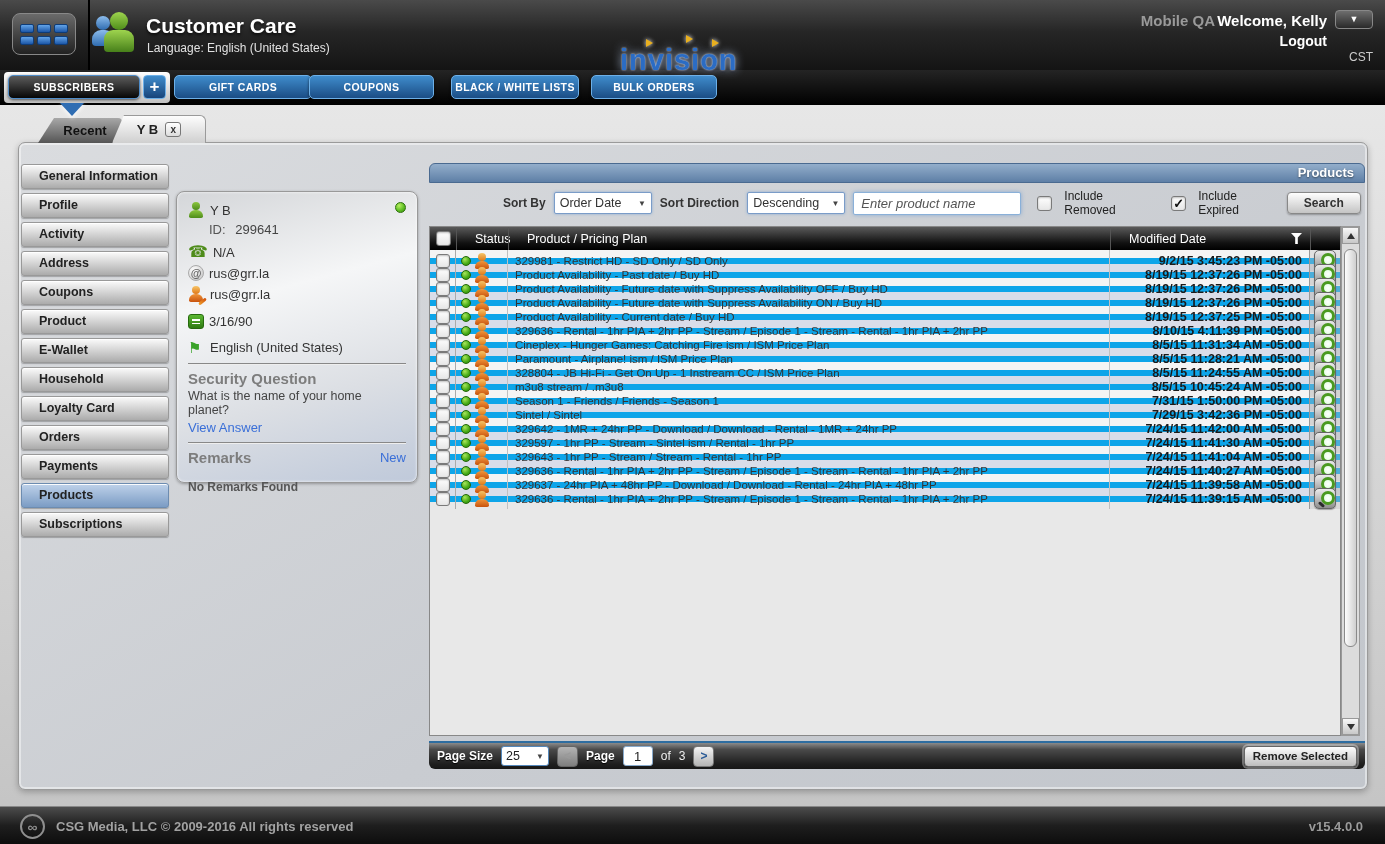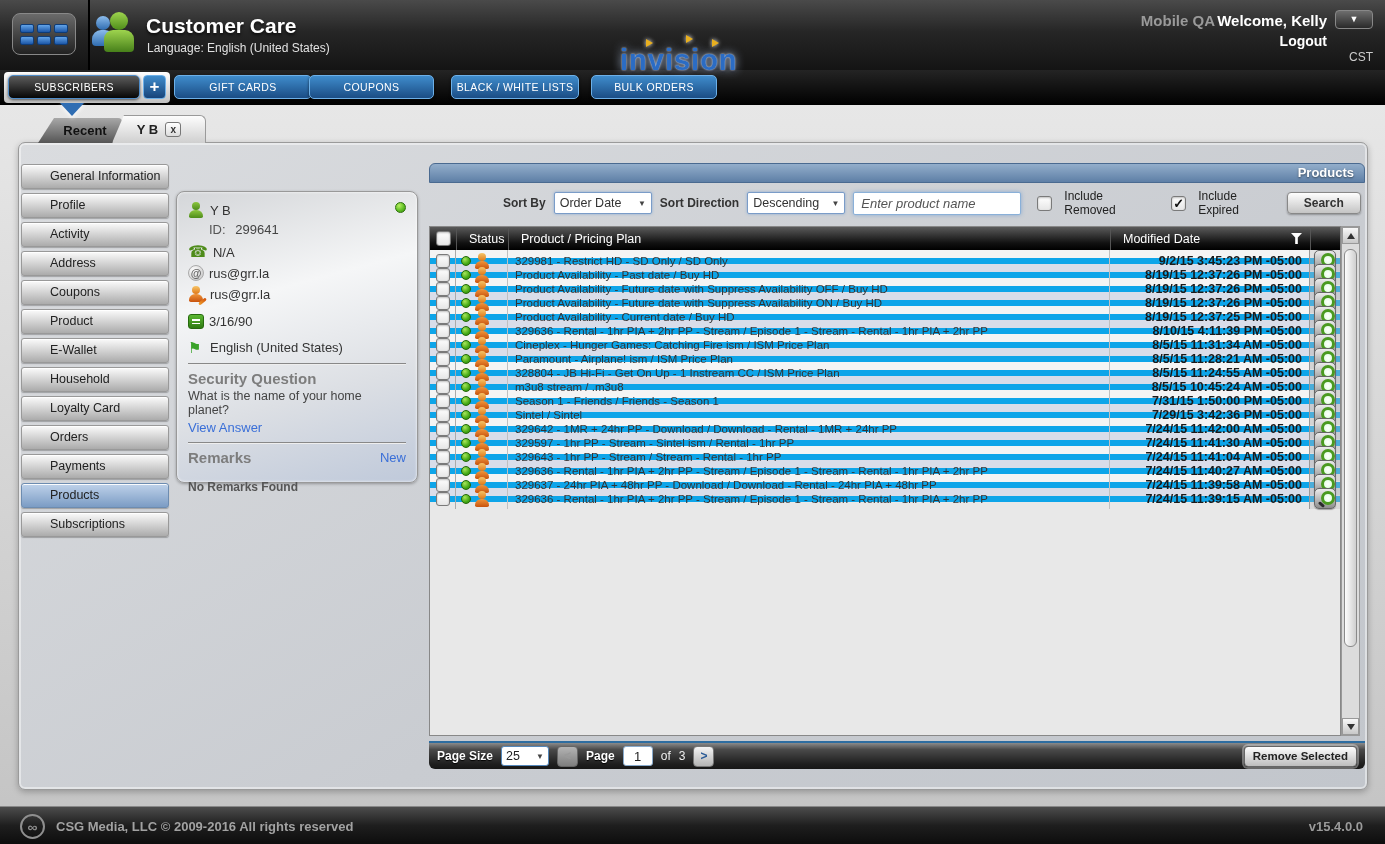--- a/index.html
+++ b/index.html
@@ -39,21 +39,21 @@
   .hdr-logout{position:absolute;right:58px;top:33px;font-size:14px;font-weight:bold;color:#fff;cursor:pointer;}
   .hdr-tz{position:absolute;right:12px;top:50px;font-size:12px;color:#ccc;}
 
   
   .nav-strip{position:absolute;left:0;top:70px;width:100%;height:35px;
     background:linear-gradient(#242424,#000);z-index:4;}
   .active-patch{position:absolute;left:4px;top:72px;width:166px;height:31px;border-radius:4px;
     background:linear-gradient(#ffffff,#c2c2c2);z-index:4;}
   .nav-btn{position:absolute;top:75px;height:24px;border-radius:5px;z-index:6;cursor:pointer;
     background:linear-gradient(#3f8ccc,#1b4d85);border:1px solid #6db0e8;color:#fff;
-    font-size:10.5px;font-weight:normal;letter-spacing:.4px;text-align:center;line-height:22px;
+    font-size:10.5px;font-weight:bold;letter-spacing:.4px;text-align:center;line-height:22px;
     box-shadow:0 1px 3px rgba(0,0,0,.6);}
   .nav-btn.active{background:linear-gradient(#5c5c5c,#060606);border:1px solid #4f8cc8;}
   .nav-sub{left:8px;width:132px;}
   .nav-add{position:absolute;left:143px;top:75px;width:23px;height:24px;border-radius:4px;z-index:6;cursor:pointer;
     background:linear-gradient(#3f8ccc,#17447a);border:1px solid #6db0e8;color:#fff;
     font-size:17px;font-weight:bold;text-align:center;line-height:21px;}
   .nav-gift{left:174px;width:138px;text-align:center;}
   .nav-coupons{left:309px;width:125px;}
   .nav-bwl{left:451px;width:128px;}
   .nav-bulk{left:591px;width:126px;}
@@ -86,21 +86,21 @@
   
   .panel{position:absolute;left:18px;top:142px;width:1350px;height:648px;
     background:linear-gradient(150deg,#dadcdf,#c9ccd1 60%,#c2c6cc);
     border:1px solid #9a9a9a;border-radius:7px;
     box-shadow:inset 0 0 0 2px rgba(255,255,255,.45), 0 2px 6px rgba(0,0,0,.25);}
 
   
   .sidebar{position:absolute;left:2px;top:21px;width:148px;display:flex;flex-direction:column;gap:4px;}
   .side-item{height:25px;border:1px solid #999;border-radius:3px;cursor:pointer;
     background:linear-gradient(#fbfbfb,#ababab);
-    font-size:12.5px;font-weight:normal;color:#222;line-height:23px;padding-left:28px;
+    font-size:12.5px;font-weight:bold;color:#222;line-height:23px;padding-left:17px;
     box-shadow:inset 0 1px 0 rgba(255,255,255,.9),0 1px 1px rgba(0,0,0,.25);}
   .side-item.selected{background:linear-gradient(#bfd2ea,#7b9cc4);border-color:#6d8cb0;}
 
   
   .card{position:absolute;left:157px;top:48px;width:242px;height:292px;border:1px solid #999;border-radius:8px;
     background:linear-gradient(165deg,#d4d6d9 0%,#f5f6f7 35%,#dcdfe4 68%,#bfc9da 100%);
     box-shadow:inset 0 0 3px rgba(255,255,255,.9),0 1px 3px rgba(0,0,0,.3);
     padding:9px 11px 0 11px;font-size:13px;color:#333;}
   .card-row{display:flex;align-items:center;gap:5px;margin-bottom:3px;min-height:18px;}
   .online-dot{position:absolute;right:11px;top:10px;width:11px;height:11px;border-radius:50%;
@@ -157,21 +157,21 @@
     background:linear-gradient(#fefefe,#c4c4c4);border:1px solid #888;
     font-size:12px;font-weight:bold;color:#333;text-align:center;line-height:20px;
     box-shadow:0 1px 2px rgba(0,0,0,.3);}
 
   
   .tableWrap{position:absolute;left:410px;top:83px;width:912px;height:510px;overflow:hidden;
     border:1px solid #888;background:#e8e8e8;}
   .t-head{display:grid;grid-template-columns:26px 52px 1fr 200px 30px;height:23px;
     background:linear-gradient(#5a5a5a,#111 70%,#000);color:#fff;font-size:12.5px;
     align-items:center;}
-  .t-head .hc{padding-left:12px;height:100%;display:flex;align-items:center;border-left:1px solid #555;}
+  .t-head .hc{padding-left:18px;height:100%;display:flex;align-items:center;border-left:1px solid #555;}
   .t-head .hc:first-child{border-left:none;}
   .hd-mod{justify-content:space-between;padding-right:8px;}
   .funnel{width:11px;height:11px;background:#fff;cursor:pointer;
     clip-path:polygon(0 0,100% 0,62% 42%,62% 100%,38% 100%,38% 42%);}
   .t-row{display:grid;grid-template-columns:26px 52px 1fr 200px 30px;height:14px;
     border-bottom:6px solid #0ea5e9;align-items:center;background:#f4f4f4;}
   .t-body div.t-row:nth-of-type(even){background:#d9dde9;}
   .cell{height:100%;display:flex;align-items:center;}
   .c-check{justify-content:center;border-right:1px solid #aaa;}
   .c-check .cbx{width:14px;height:14px;}

